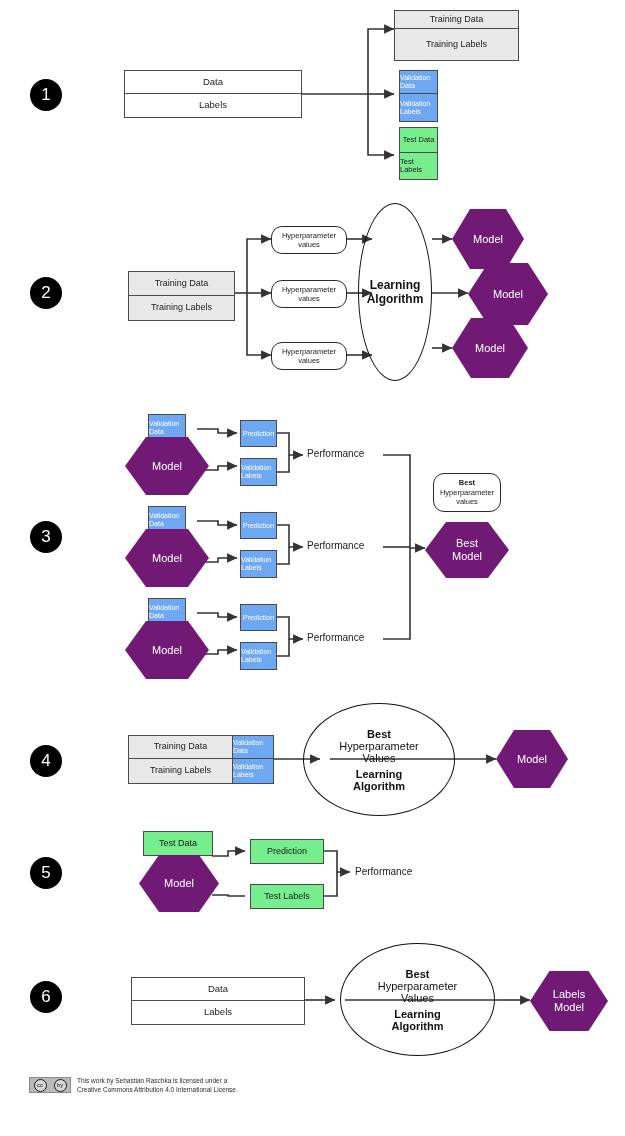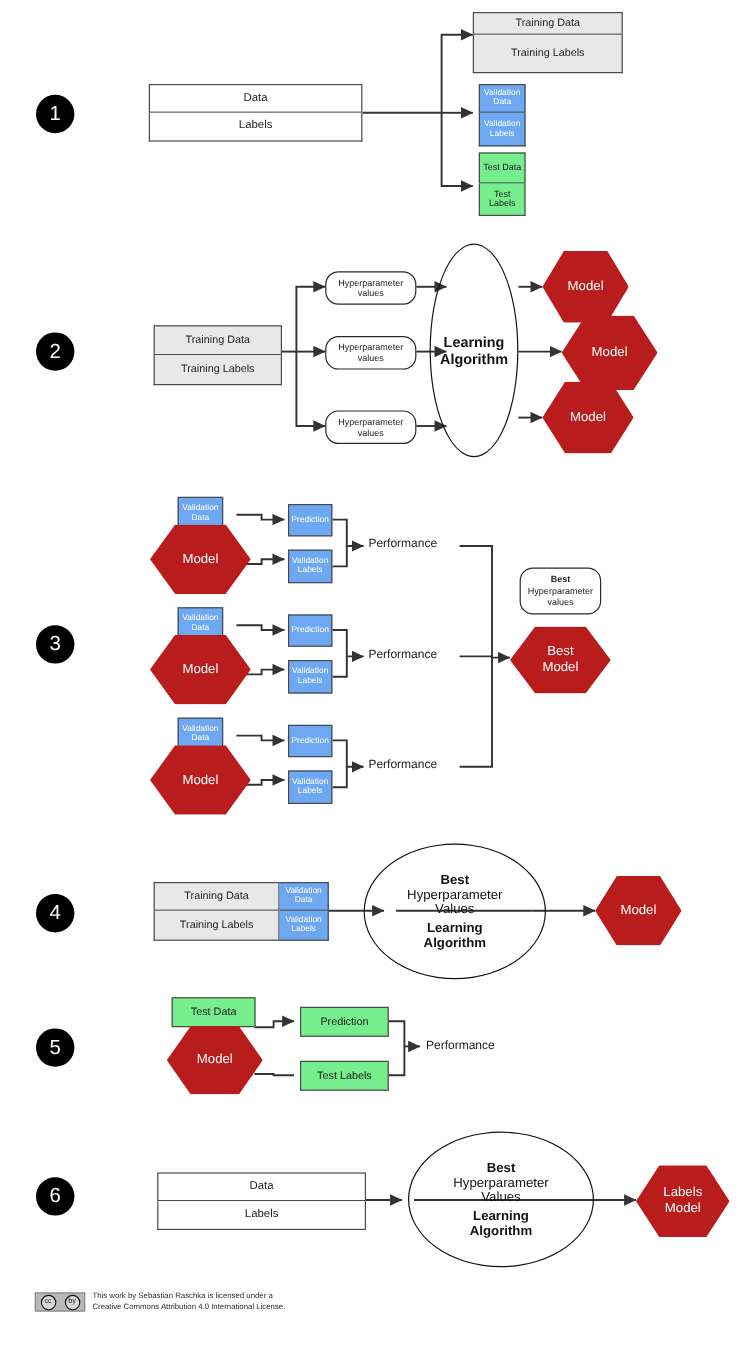--- a/index.html
+++ b/index.html
@@ -6,36 +6,36 @@
   body{width:625px;height:1136px;position:relative;overflow:hidden;
        font-family:"Liberation Sans","DejaVu Sans",sans-serif;color:#1a1a1a;}
   #canvas{position:absolute;left:0;top:0;width:625px;height:1136px;}
   svg.lines{position:absolute;left:0;top:0;width:625px;height:1136px;pointer-events:none;}
 
   .stepnum{position:absolute;width:32px;height:32px;border-radius:50%;
            background:#000;color:#fff;display:flex;align-items:center;justify-content:center;
            font-size:17px;font-weight:400;}
 
   .box{position:absolute;box-sizing:border-box;display:flex;align-items:center;
-       justify-content:center;text-align:center;line-height:1.1;}
+       justify-content:center;text-align:left;line-height:1.1;}
   .tbl{border:1.5px solid #4a4a4a;}
   .cell-white{background:#ffffff;color:#222;font-size:9.5px;}
   .cell-gray{background:#e8e8e8;color:#222;font-size:9px;}
   .cell-blue{background:#6fa8f2;color:#ffffff;font-size:7px;}
   .cell-green{background:#77ee8d;color:#1a1a1a;font-size:7.5px;}
   .cell-green-lg{background:#77ee8d;color:#1a1a1a;font-size:9px;}
   .sep-b{border-bottom:1.5px solid #4a4a4a;}
   .sep-r{border-right:1.5px solid #4a4a4a;}
 
   .rrect{position:absolute;box-sizing:border-box;border:1.4px solid #2b2b2b;
          border-radius:11px;background:#fff;display:flex;flex-direction:column;
          align-items:center;justify-content:center;font-size:7.5px;color:#222;line-height:1.25;}
   .rrect b{font-size:7.5px;}
 
-  .hex{position:absolute;background:#b91c1c;color:#fff;display:flex;align-items:center;
+  .hex{position:absolute;background:#701a75;color:#fff;display:flex;align-items:center;
        justify-content:center;text-align:center;line-height:1.15;
        clip-path:polygon(25% 0%,75% 0%,100% 50%,75% 100%,25% 100%,0% 50%);}
 
   .ell{position:absolute;box-sizing:border-box;border:1.6px solid #111;border-radius:50%;
        background:transparent;display:flex;flex-direction:column;align-items:center;
        justify-content:center;text-align:center;color:#111;}
 
   .lbl{position:absolute;font-size:10px;color:#1a1a1a;white-space:nowrap;}
 
   .footer{position:absolute;display:flex;align-items:flex-start;gap:6px;}

